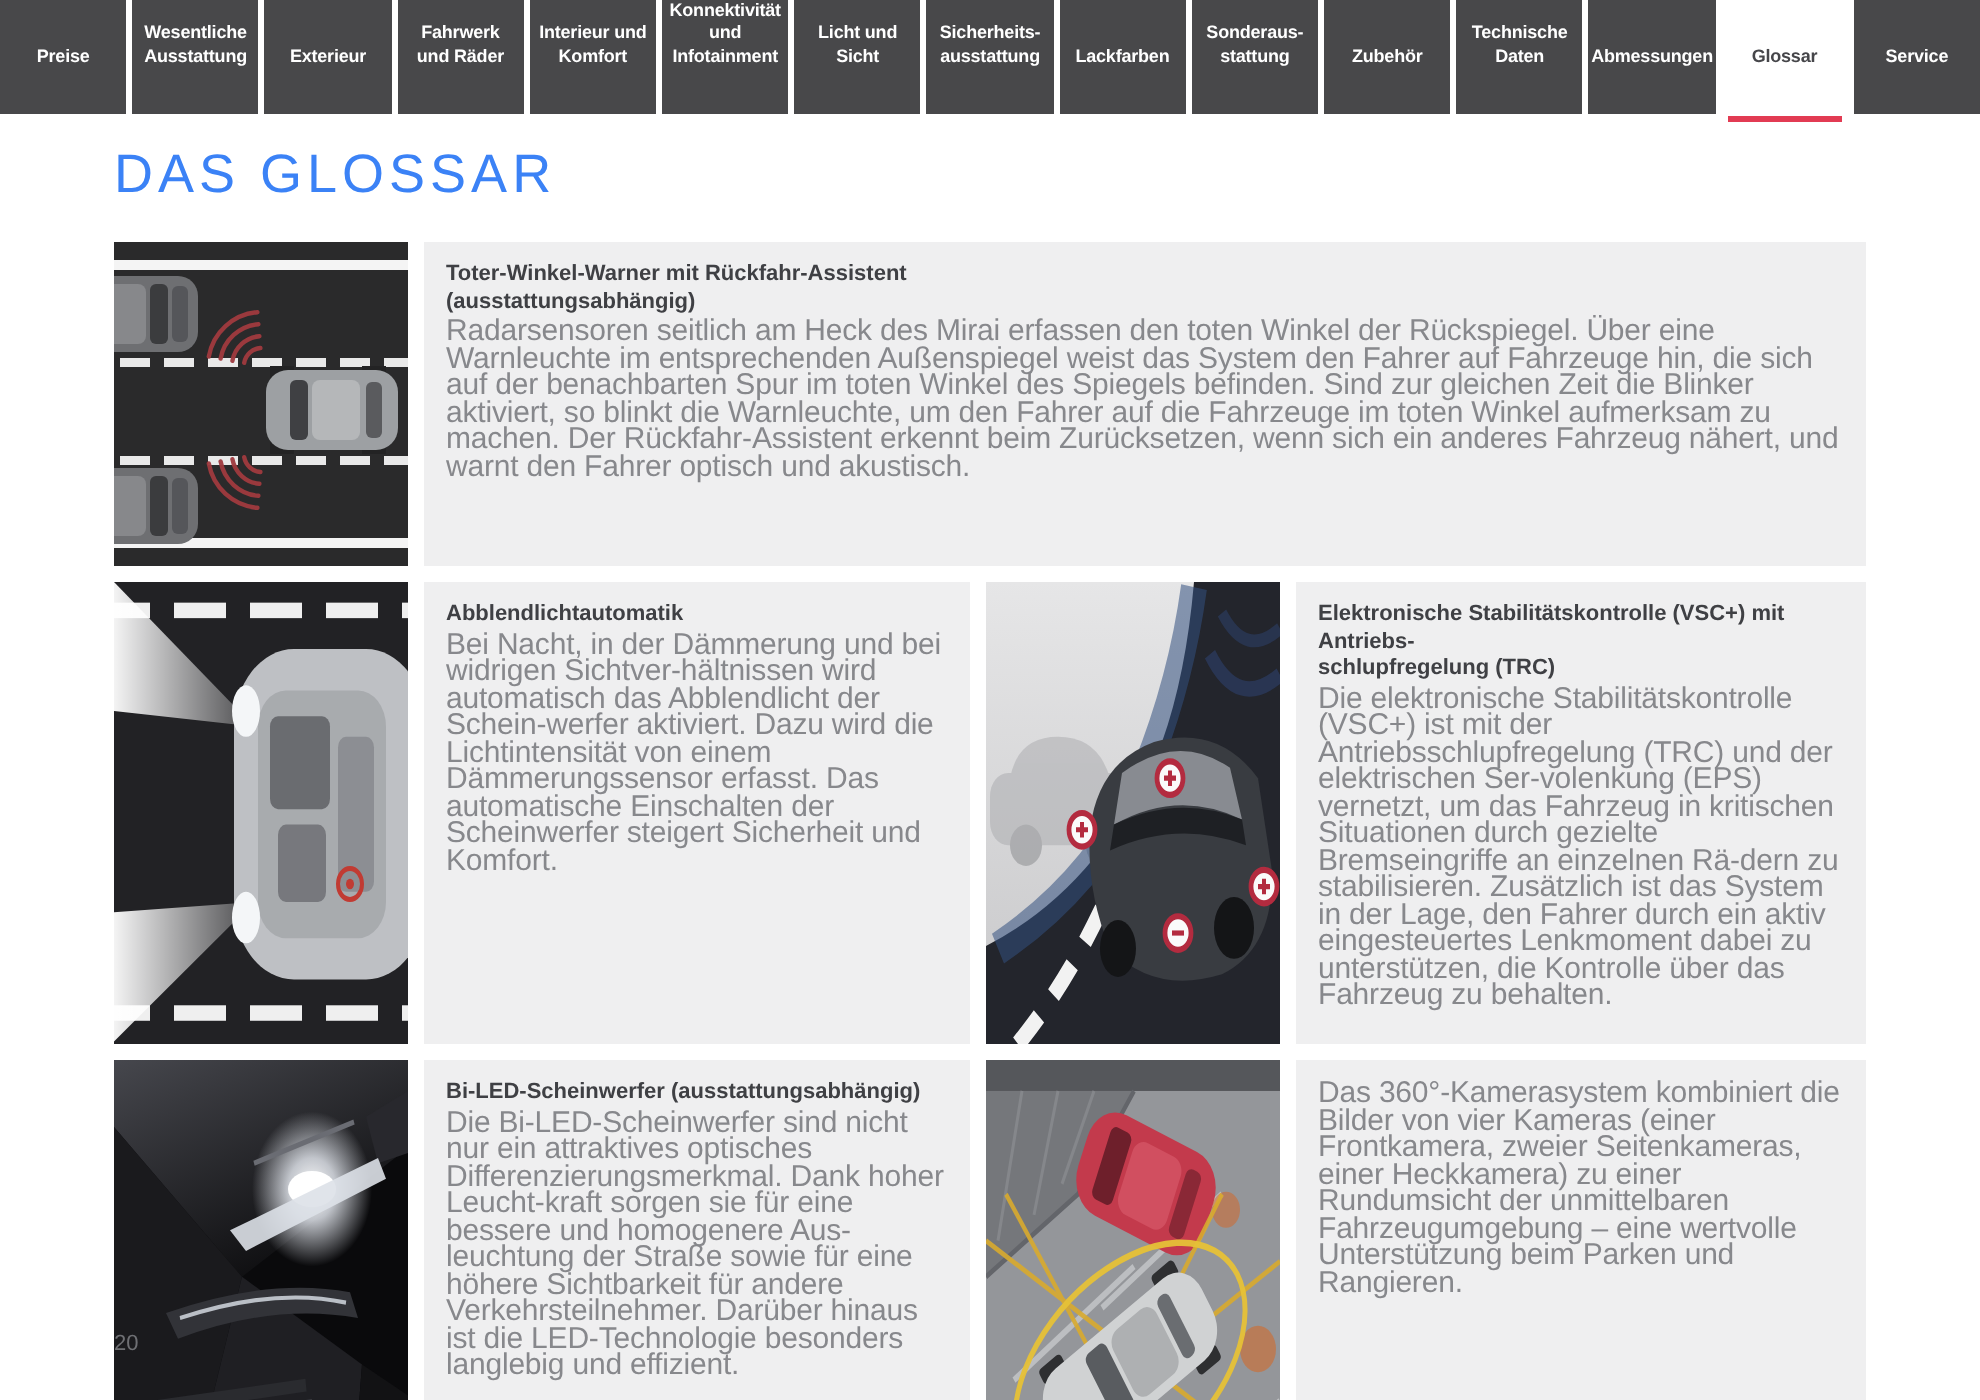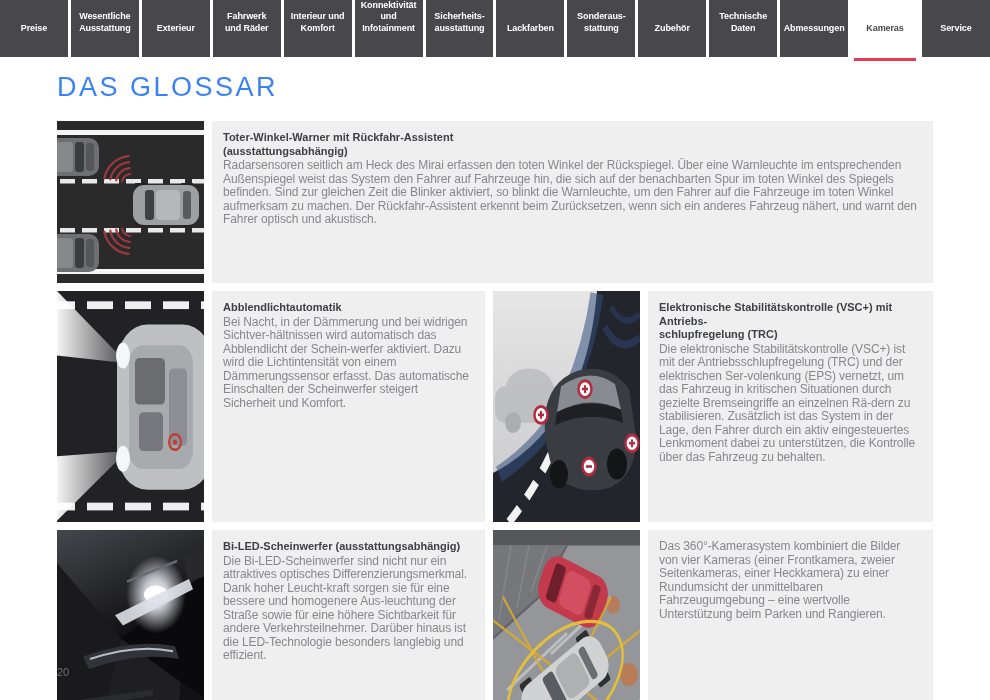--- a/index.html
+++ b/index.html
@@ -19,21 +19,21 @@
   .pagetitle{margin:0;padding:14px 0 18px;font-size:27px;font-weight:400;color:#3b82f6;
              letter-spacing:2.5px;line-height:32px;}
   .row{display:flex;gap:8px;margin-bottom:8px;}
   .h162{height:162px;} .h179{height:231px;}
   .fig{width:147px;flex:0 0 147px;margin:0;overflow:hidden;background:#222;}
   .fig svg{display:block;width:100%;height:100%;}
   .panel{background:#efeff0;padding:10px 12px 10px 11px;box-sizing:border-box;overflow:hidden;}
   .grow{flex:1;}
   .w273{flex:0 0 273px;width:273px;}
   .etitle{margin:0 0 1px;font-size:11px;font-weight:700;color:#3f4044;line-height:13.5px;white-space:pre-line;}
-  .ebody{margin:0;font-size:12px;color:#87888c;line-height:13.5px;letter-spacing:-0.1px;}
+  .ebody{margin:0;font-size:15px;color:#87888c;line-height:13.5px;letter-spacing:-0.1px;}
   .pagenum{position:absolute;left:57px;top:666px;font-size:11px;color:#6e6f73;}
 </style>
 </head>
 <body>
 
 <nav class="tabbar">
   <div class="tab">
       <span class="tlabel">Preise</span>
     </div>
   <div class="tab">
@@ -50,20 +50,23 @@
   <div class="tab">
       <span class="tlabel">Interieur und
 Komfort</span>
     </div>
   <div class="tab">
       <span class="tlabel">Konnektivität
 und
 Infotainment</span>
     </div>
   <div class="tab">
+      <span class="tlabel">Licht und Sicht</span>
+    </div>
+  <div class="tab">
       <span class="tlabel">Sicherheits-
 ausstattung</span>
     </div>
   <div class="tab">
       <span class="tlabel">Lackfarben</span>
     </div>
   <div class="tab">
       <span class="tlabel">Sonderaus-
 stattung</span>
     </div>
@@ -71,21 +74,21 @@
       <span class="tlabel">Zubehör</span>
     </div>
   <div class="tab">
       <span class="tlabel">Technische
 Daten</span>
     </div>
   <div class="tab">
       <span class="tlabel">Abmessungen</span>
     </div>
   <div class="tab active">
-    <span class="tlabel">Kameras</span>
+    <span class="tlabel">Glossar</span>
     <div class="underline"></div>
   </div>
   <div class="tab">
       <span class="tlabel">Service</span>
     </div>
 </nav>
 
 <div class="content">
   <h1 class="pagetitle">DAS GLOSSAR</h1>
 

